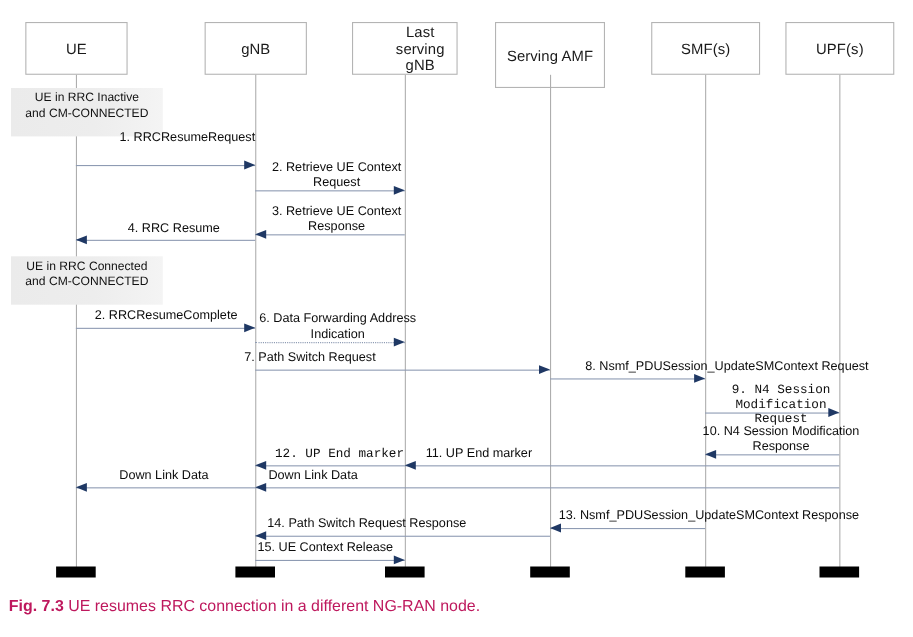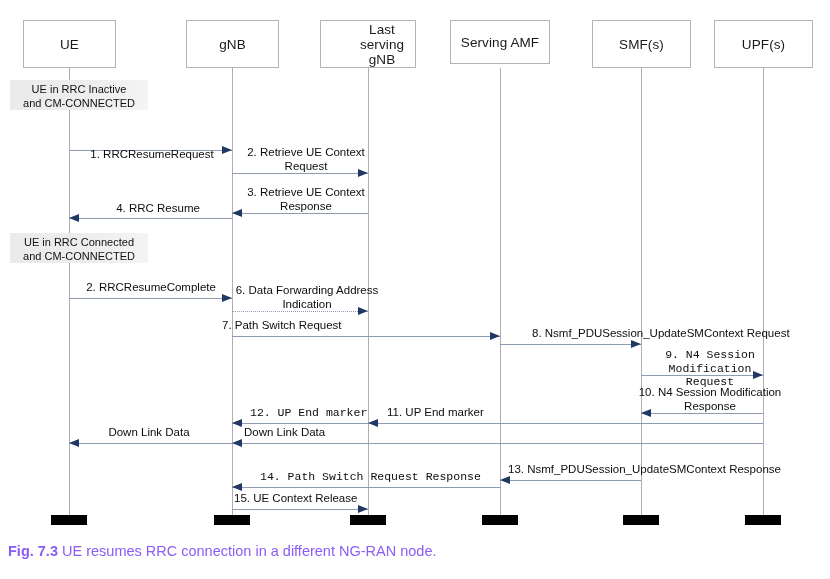--- a/index.html
+++ b/index.html
@@ -45,21 +45,21 @@
   }
   
   .state-box {
     position: absolute;
     box-sizing: border-box;
     background: linear-gradient(to right, #ebebeb 0%, #ededed 55%, #f4f4f4 100%);
     text-align: center;
     font-size: 11px;
     line-height: 13.5px;
     color: #111111;
-    padding: 3px 6px 0 6px;
+    padding: 3px 6px 14px 6px;
     white-space: pre-line;
   }
   
   .msg {
     position: absolute;
     height: 1px;
     background: #8e9bb3;
   }
   .msg.dotted {
     background: none;
@@ -89,21 +89,21 @@
   }
   .msg-label.left-align { text-align: left; }
   
   .caption {
     position: absolute;
     left: 8px;
     top: 542px;
     width: 814px;
     font-size: 14.5px;
     line-height: 19px;
-    color: #8b5cf6;
+    color: #be185d;
   }
   .caption .fignum {
     font-weight: bold;
   }
 </style>
 </head>
 <body>
 
 <div id="figure">
 
@@ -117,21 +117,21 @@
         <span style="white-space: pre-line;">gNB</span>
       </div>
       <div class="lifeline" style="left: 232px; top: 68px; height: 450px;"></div>
       <div class="terminator" style="left: 214px; top: 515px; width: 36px;"></div>
       <div class="actor-box" style="left: 320px; top: 20px; width: 96px; height: 48px; padding-left: 28px;">
         <span style="white-space: pre-line;">Last serving
 gNB</span>
       </div>
       <div class="lifeline" style="left: 368px; top: 68px; height: 450px;"></div>
       <div class="terminator" style="left: 350px; top: 515px; width: 36px;"></div>
-      <div class="actor-box" style="left: 450px; top: 20px; width: 100px; height: 44px;">
+      <div class="actor-box" style="left: 450px; top: 20px; width: 100px; height: 60px;">
         <span style="white-space: pre-line;">Serving AMF</span>
       </div>
       <div class="lifeline" style="left: 500px; top: 68px; height: 450px;"></div>
       <div class="terminator" style="left: 482px; top: 515px; width: 36px;"></div>
       <div class="actor-box" style="left: 592px; top: 20px; width: 99px; height: 48px;">
         <span style="white-space: pre-line;">SMF(s)</span>
       </div>
       <div class="lifeline" style="left: 641px; top: 68px; height: 450px;"></div>
       <div class="terminator" style="left: 623px; top: 515px; width: 36px;"></div>
       <div class="actor-box" style="left: 714px; top: 20px; width: 99px; height: 48px;">
@@ -142,21 +142,21 @@
     </div>
   <div id="states-layer">
       <div class="state-box" style="left: 10px; top: 80px; width: 138px;">UE in RRC Inactive
 and CM-CONNECTED</div>
       <div class="state-box" style="left: 10px; top: 233px; width: 138px; text-align: center;">UE in RRC Connected
 and CM-CONNECTED</div>
     </div>
   <div id="messages-layer">
       <div class="msg" style="left: 69px; top: 150px; width: 163px;"></div>
       <div class="arrowhead right" style="top: 146px; left: 222px;"></div>
-      <div class="msg-label" style="left: 72px; top: 148px; width: 160px;">1. RRCResumeRequest</div>
+      <div class="msg-label" style="left: 72px; top: 119px; width: 160px; text-align: right;">1. RRCResumeRequest</div>
       <div class="msg" style="left: 232px; top: 173px; width: 136px;"></div>
       <div class="arrowhead right" style="top: 169px; left: 358px;"></div>
       <div class="msg-label" style="left: 240px; top: 146px; width: 132px;">2. Retrieve UE Context
 Request</div>
       <div class="msg" style="left: 232px; top: 213px; width: 136px;"></div>
       <div class="arrowhead left" style="top: 209px; left: 232px;"></div>
       <div class="msg-label" style="left: 240px; top: 186px; width: 132px;">3. Retrieve UE Context
 Response</div>
       <div class="msg" style="left: 69px; top: 218px; width: 163px;"></div>
       <div class="arrowhead left" style="top: 214px; left: 69px;"></div>
@@ -192,21 +192,21 @@
       <div class="arrowhead left" style="top: 439px; left: 232px;"></div>
       <div class="msg-label left-align" style="left: 244px; top: 426px; width: 112px;">Down Link Data</div>
       <div class="msg" style="left: 69px; top: 443px; width: 163px;"></div>
       <div class="arrowhead left" style="top: 439px; left: 69px;"></div>
       <div class="msg-label" style="left: 86px; top: 426px; width: 126px;">Down Link Data</div>
       <div class="msg" style="left: 500px; top: 480px; width: 141px;"></div>
       <div class="arrowhead left" style="top: 476px; left: 500px;"></div>
       <div class="msg-label left-align" style="left: 508px; top: 463px; width: 290px;">13. Nsmf_PDUSession_UpdateSMContext Response</div>
       <div class="msg" style="left: 232px; top: 487px; width: 268px;"></div>
       <div class="arrowhead left" style="top: 483px; left: 232px;"></div>
-      <div class="msg-label left-align" style="left: 260px; top: 470px; width: 222px; font-family: Liberation Mono, monospace;">14. Path Switch Request Response</div>
+      <div class="msg-label left-align" style="left: 243px; top: 470px; width: 222px;">14. Path Switch Request Response</div>
       <div class="msg" style="left: 232px; top: 509px; width: 136px;"></div>
       <div class="arrowhead right" style="top: 505px; left: 358px;"></div>
       <div class="msg-label left-align" style="left: 234px; top: 492px; width: 152px;">15. UE Context Release</div>
     </div>
 
   <div class="caption">
     <span class="fignum">Fig. 7.3</span>
     <span>UE resumes RRC connection in a different NG-RAN node.</span>
   </div>
 

